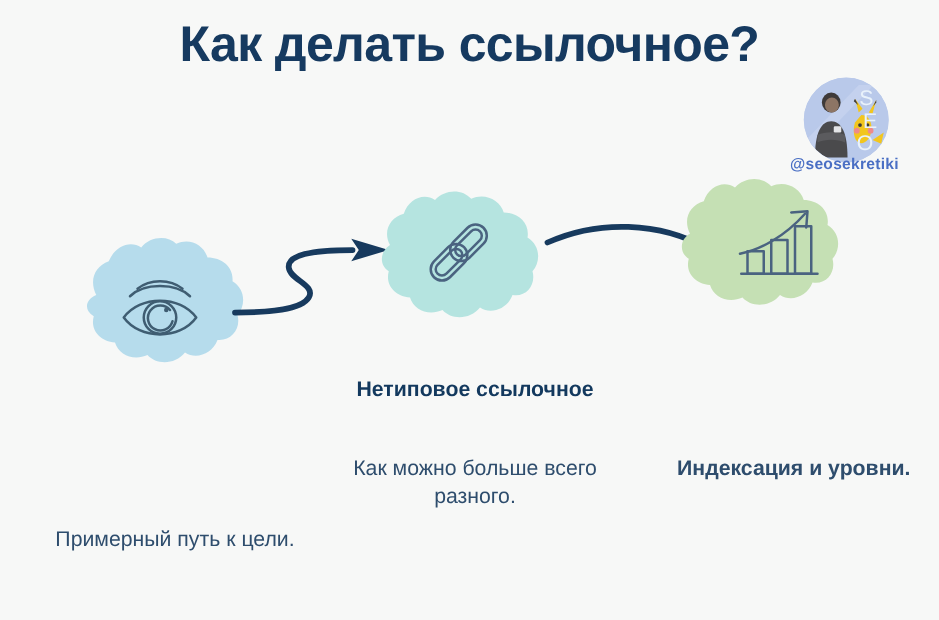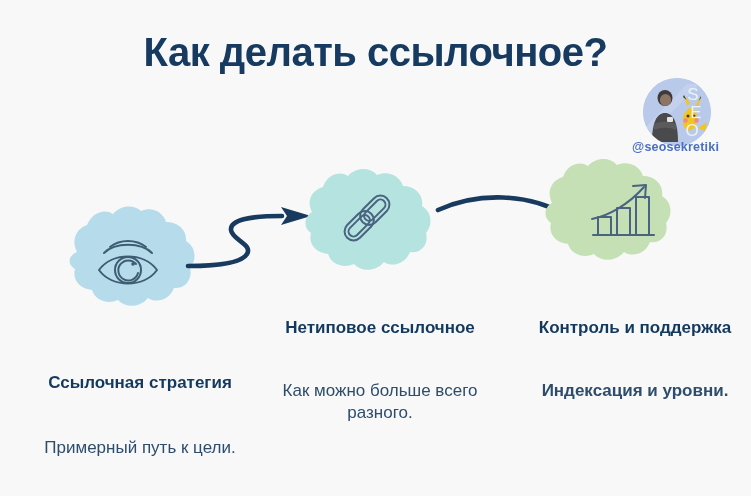--- a/index.html
+++ b/index.html
@@ -10,21 +10,21 @@
     width: 751px;
     height: 496px;
     background: #f7f8f7;
     font-family: "Liberation Sans", sans-serif;
     overflow: hidden;
     position: relative;
   }
   #canvas {
     position: absolute;
     left: 0;
-    top: 16px;
+    top: 0;
     width: 751px;
     height: 462px;
   }
 
   
   .title {
     position: absolute;
     left: 0;
     top: 14px;
     width: 751px;
@@ -236,22 +236,20 @@
         <rect x="598" y="201" width="13" height="18"></rect>
         <rect x="617" y="192" width="13" height="27"></rect>
         <rect x="636" y="181" width="13" height="38"></rect>
 
         <path d="M592 203 C608 200 628 189 644 171"></path>
         <path d="M633 170 L646 169 L645 182"></path>
       </g>
     </g>
   </svg>
 
-  <div class="col-heading c1-heading">Ссылочная стратегия</div>
   <div class="col-body c1-body">Примерный путь к цели.</div>
 
   <div class="col-heading c2-heading">Нетиповое ссылочное</div>
   <div class="col-body c2-body">Как можно больше всего разного.</div>
 
-  <div class="col-heading c3-heading">Контроль и поддержка</div>
   <div class="col-body c3-body">Индексация и уровни.</div>
 
 </div>
 
 </body></html>

